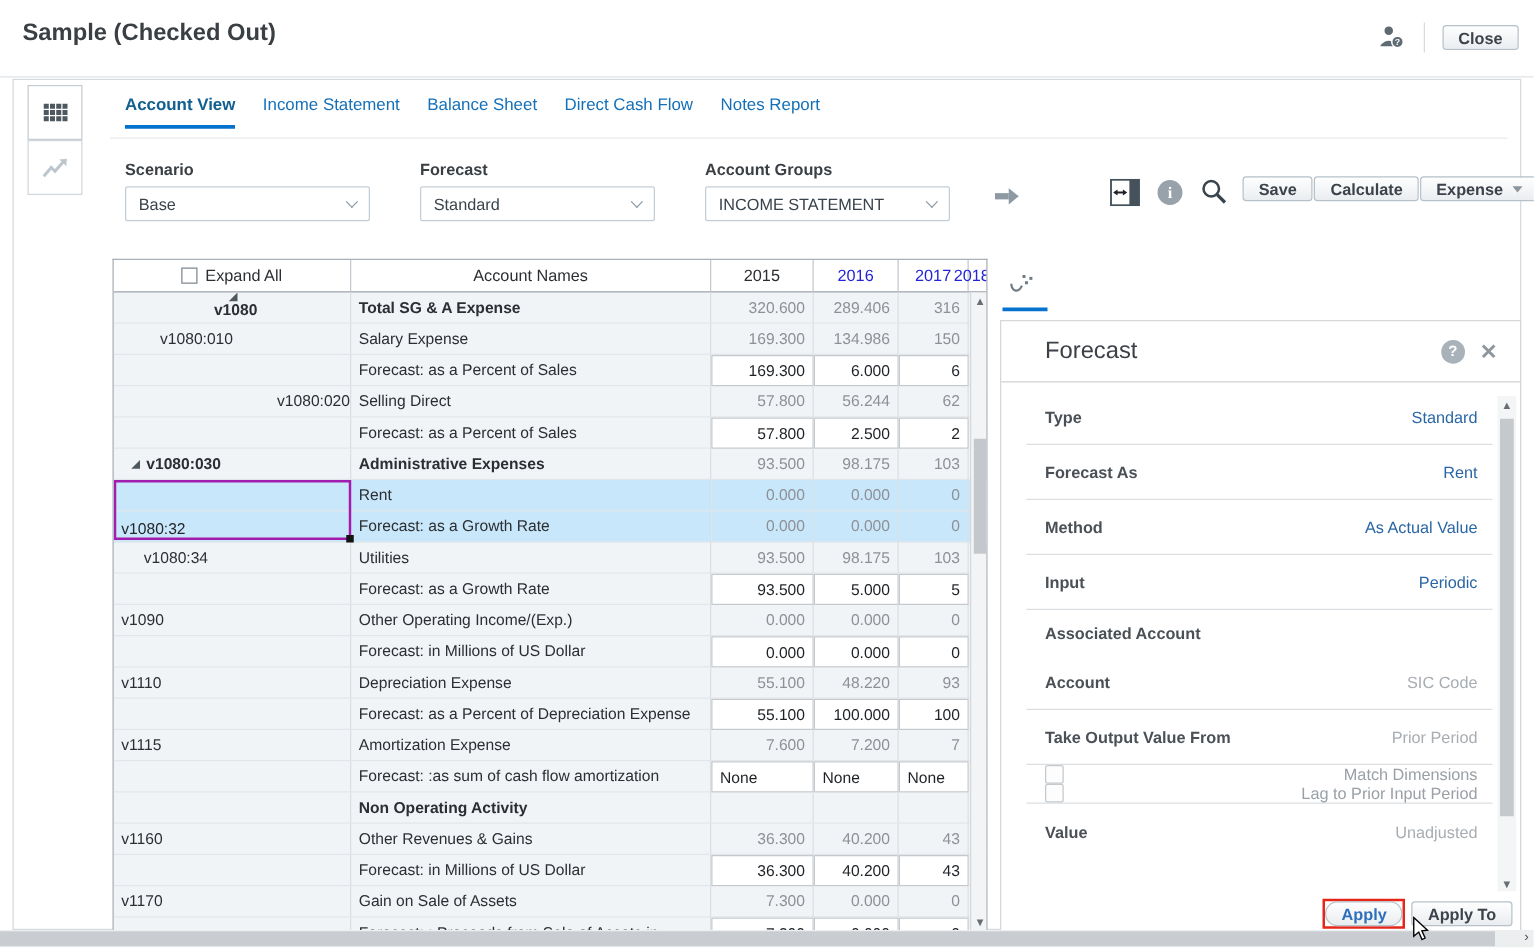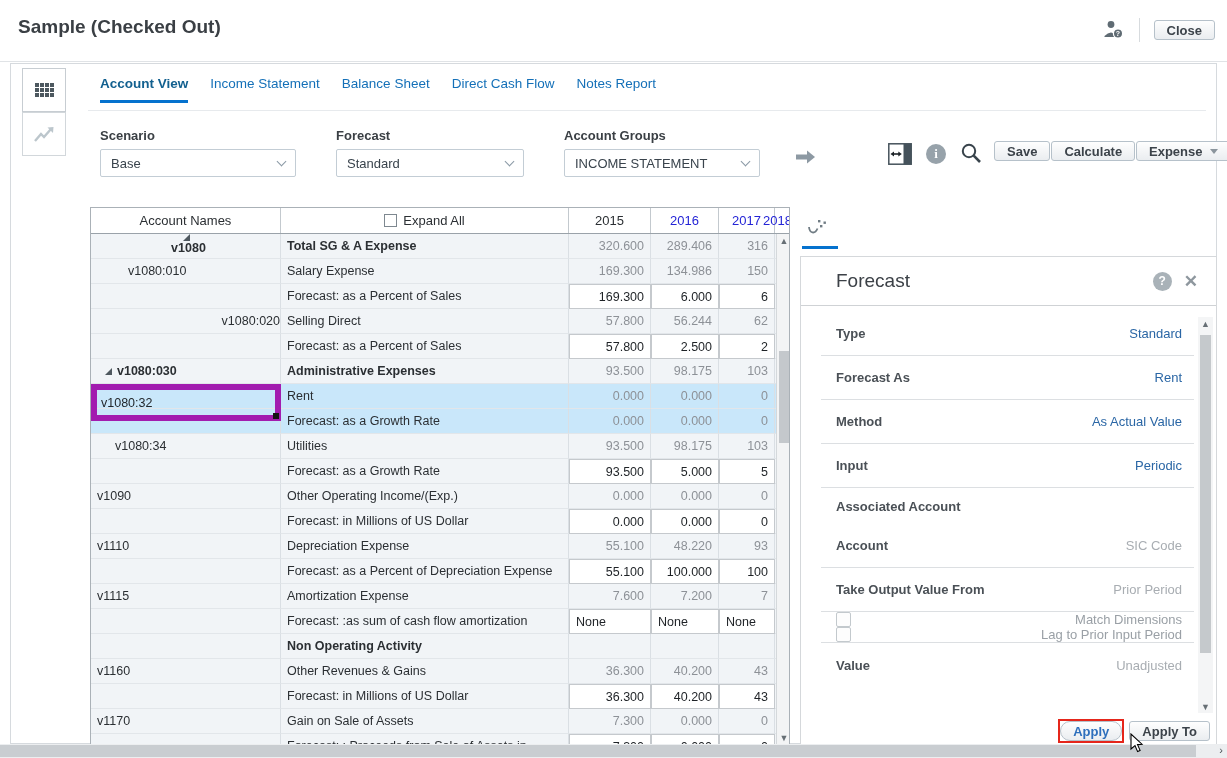--- a/index.html
+++ b/index.html
@@ -69,22 +69,22 @@
   .c.acct { padding-left:6px; }
   .c.name { padding-left:6px; }
   .c.v { justify-content:flex-end; padding-right:6px; color:#8d9197; }
   .c.v.left { justify-content:flex-start; padding-left:6px; }
   .trow.edit .c.v { background:#fff; border:1px solid #c5c9cd; color:#1e2226; }
   .trow.sel .c { background:#c9e7fa; }
   .bold { font-weight:bold; }
   .link { color:#1b1be0; }
   .tri { width:0; height:0; border-bottom:7px solid #4f585f; border-left:7px solid transparent;
     margin-right:5px; flex:none; }
-  .sel-overlay { position:absolute; left:0px; top:176px; width:190px; height:37px;
-    border:6px solid #a21caf; display:flex; align-items:center; padding-left:4px;
+  .sel-overlay { position:absolute; left:0px; top:176px; width:190px; height:48px;
+    border:2px solid #a21caf; display:flex; align-items:flex-end; padding-left:4px;
     font-size:12.5px; color:#23272b; pointer-events:none; }
   .sel-handle { position:absolute; right:-4px; bottom:-4px; width:6px; height:6px; background:#141414; }
 
   
   .vscroll { position:absolute; left:685px; top:26px; width:15px; height:511px; background:#f3f4f5;
     border-left:1px solid #d4d8db; }
   .vscroll .arr { position:absolute; left:0; width:14px; height:14px; font-size:9px; color:#676f75;
     display:flex; align-items:center; justify-content:center; }
   .vscroll .thumb { position:absolute; left:2px; top:117px; width:11px; height:92px; background:#c4c8cc; }
 
@@ -224,25 +224,25 @@
     <button class="btn">Save</button>
     <button class="btn">Calculate</button>
   </div>
   <button class="btn actions-btn">
     <span>Expense</span>
     <span class="caret-solid"></span>
   </button>
 
   <div class="table">
     <div class="thead" id="thead">
-        <div class="hc">Account Names</div>
         <div class="hc">
           <span class="cbox"></span>
           <span>Expand All</span>
         </div>
+        <div class="hc">Account Names</div>
         <div class="hc">2015</div>
         <div class="hc yearlink">2016</div>
         <div class="hc yearlink">2017</div>
         <div class="hc yearlink y2018">2018</div>
       </div>
     <div id="tbody">
         <div class="trow">
           <div class="c acct bold" style="padding-left: 6px; flex-direction: column;">
             <span class="tri"></span>
             <span>v1080</span>

